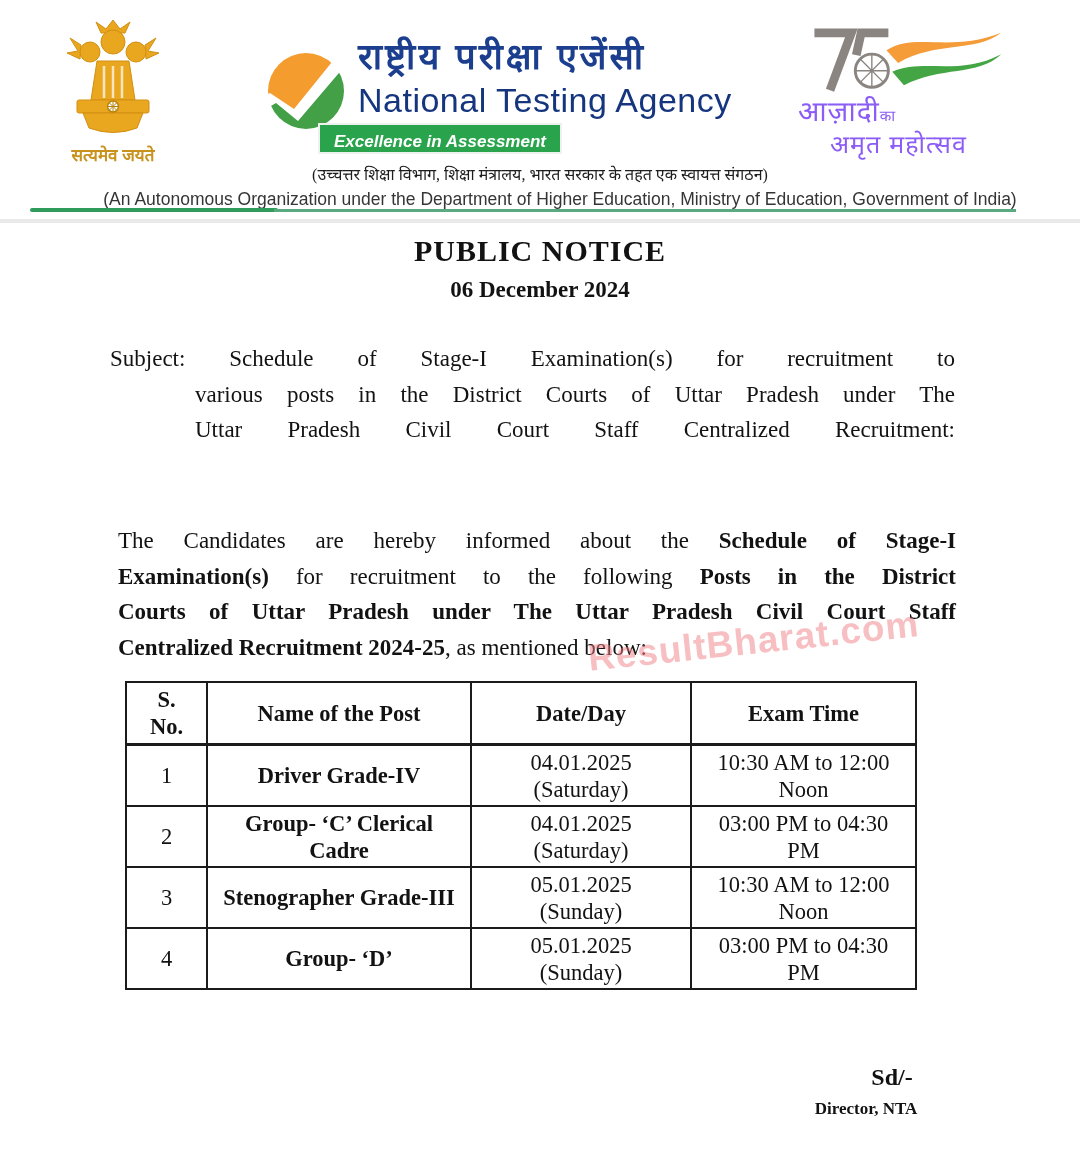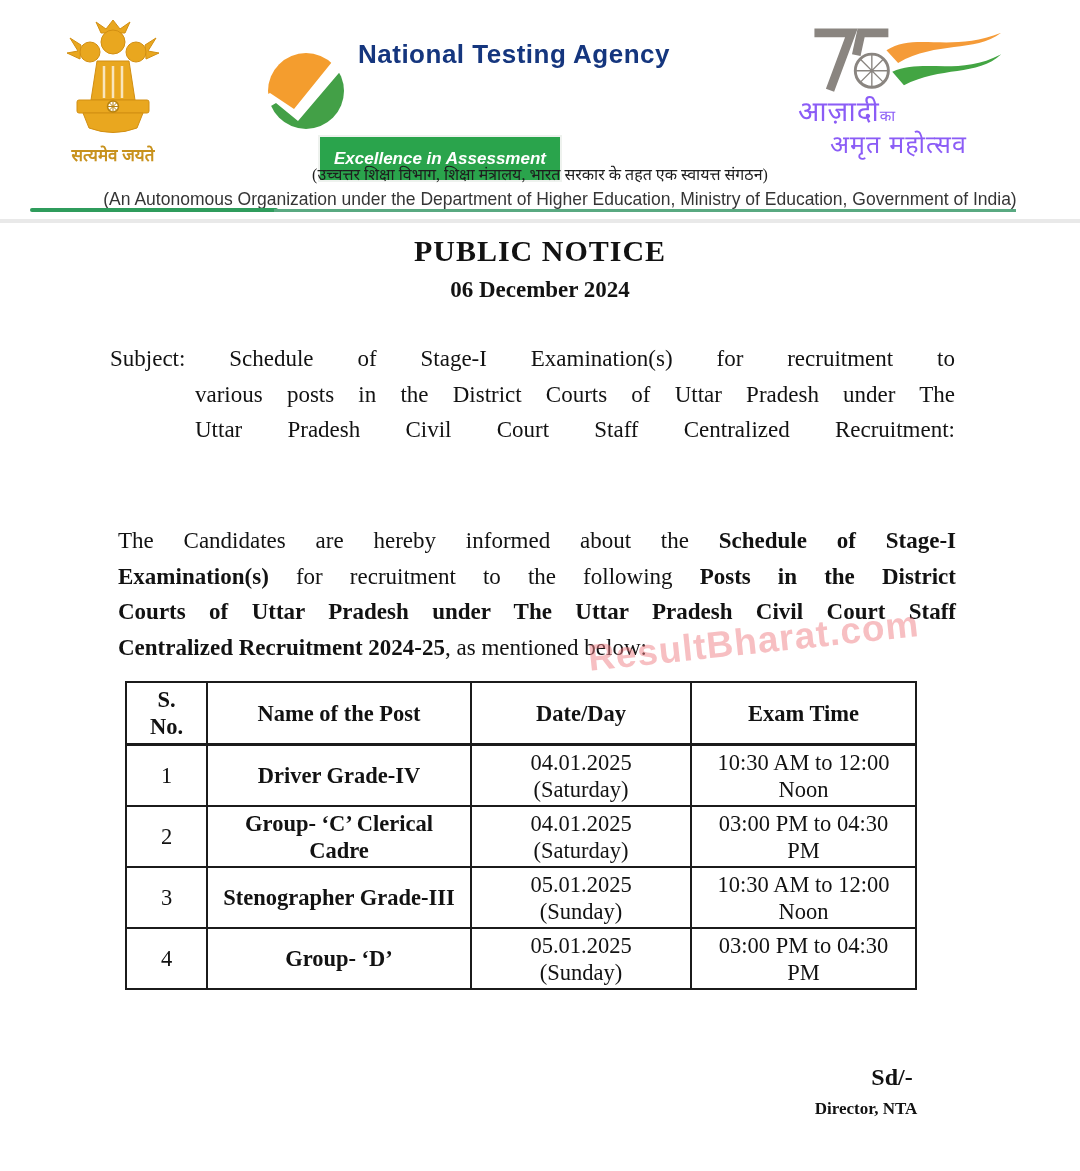--- a/index.html
+++ b/index.html
@@ -8,23 +8,23 @@
     background:#ffffff; font-family:"Liberation Serif", serif; color:#121212;
     overflow:hidden;
   }
   
   .emblem-wrap { position:absolute; left:50px; top:20px; width:126px; text-align:center; }
   .emblem-caption { margin-top:1px; font-size:17px; font-weight:700; color:#c8921d;
     font-family:"Liberation Sans", sans-serif; }
   .nta-logo-circle { position:absolute; left:266px; top:50px; }
   .nta-titles { position:absolute; left:358px; top:34px; font-family:"Liberation Sans", sans-serif; }
   .nta-hindi { font-size:36px; font-weight:700; color:#1c3e8f; line-height:46px; letter-spacing:3px; }
-  .nta-english { font-size:26px; font-weight:700; color:#15367e; line-height:40px; letter-spacing:0.5px; }
-  .nta-banner { position:absolute; left:320px; top:137px; width:240px; height:43px;
-    background:#2aa44c; color:#ffffff; display:flex; align-items:center; justify-content:center;
+  .nta-english { font-size:34px; font-weight:400; color:#15367e; line-height:40px; letter-spacing:0.5px; }
+  .nta-banner { position:absolute; left:320px; top:125px; width:240px; height:27px;
+    background:#2aa44c; color:#ffffff; display:flex; align-items:flex-end; justify-content:center;
     font:italic 700 17px "Liberation Sans", sans-serif; box-shadow:0 0 0 2px #eef2ee; }
   .azadi { position:absolute; left:798px; top:24px; width:212px; color:#8b5cf6;
     font-family:"Liberation Sans", sans-serif; }
   .azadi-line1 { font-size:28px; line-height:28px; margin-top:-2px; letter-spacing:1px; }
   .azadi-line1 .small { font-size:15px; }
   .azadi-line2 { font-size:25px; line-height:28px; margin-left:32px; letter-spacing:1px; }
   .org-hindi { position:absolute; left:0; top:163px; width:100%; text-align:center;
     font-size:16px; font-weight:500; color:#1e1e1e; }
   .org-english { position:absolute; left:0; top:189px; width:100%; text-align:center;
     font-family:"Liberation Sans", sans-serif; font-size:17.5px; color:#353535;padding-left:20px; }
@@ -97,20 +97,21 @@
         </defs>
       <g clip-path="url(#ntaclip)">
         <circle cx="40" cy="41" r="38" fill="#ffffff"></circle>
         <path d="M0 0 H80 V3 L70 7 L28 59 L4 43 L0 45 Z" fill="#f49d2e"></path>
         <path d="M0 82 H80 V17 L78 17 L32 71 L10 53 L0 59 Z" fill="#43a047"></path>
       </g>
     </svg>
   </div>
 
   <div class="nta-titles">
+    <div class="nta-hindi">राष्ट्रीय परीक्षा एजेंसी</div>
     <div class="nta-english">National Testing Agency</div>
   </div>
 
   <div class="nta-banner">
     <span>Excellence in Assessment</span>
   </div>
 
   <div class="azadi">
     <span>
       <svg width="208" height="72" viewBox="0 0 208 74" aria-hidden="true">

